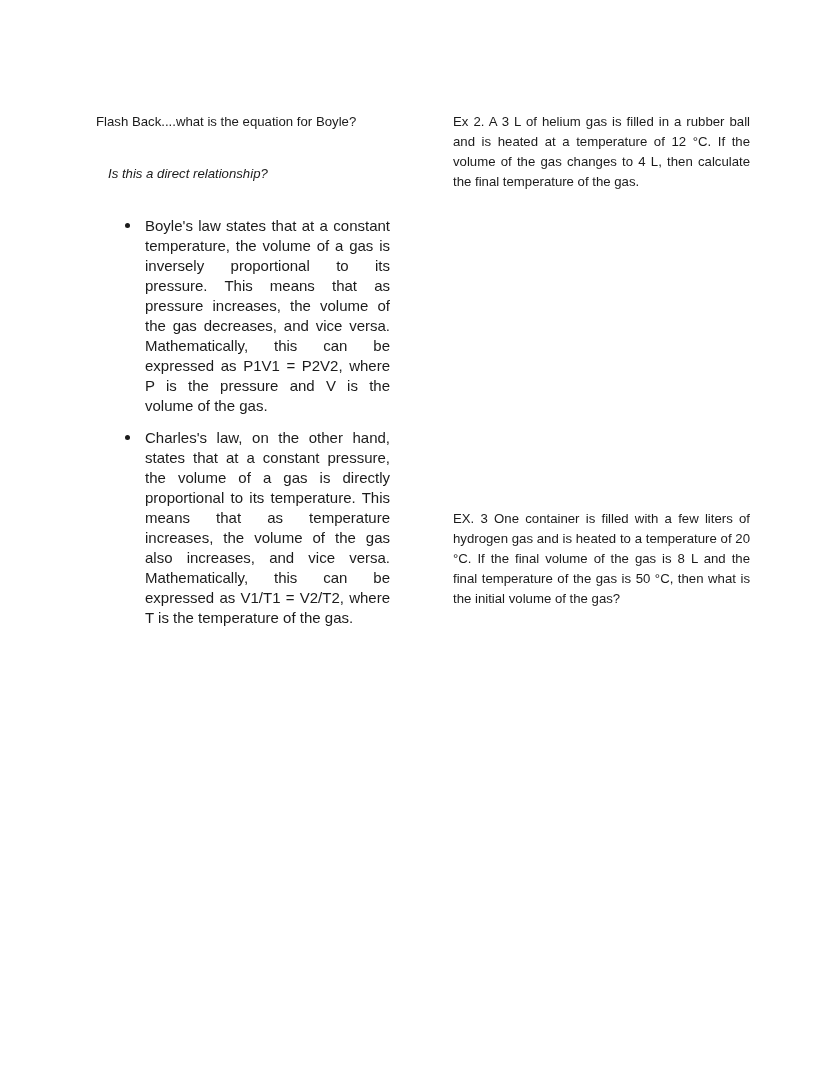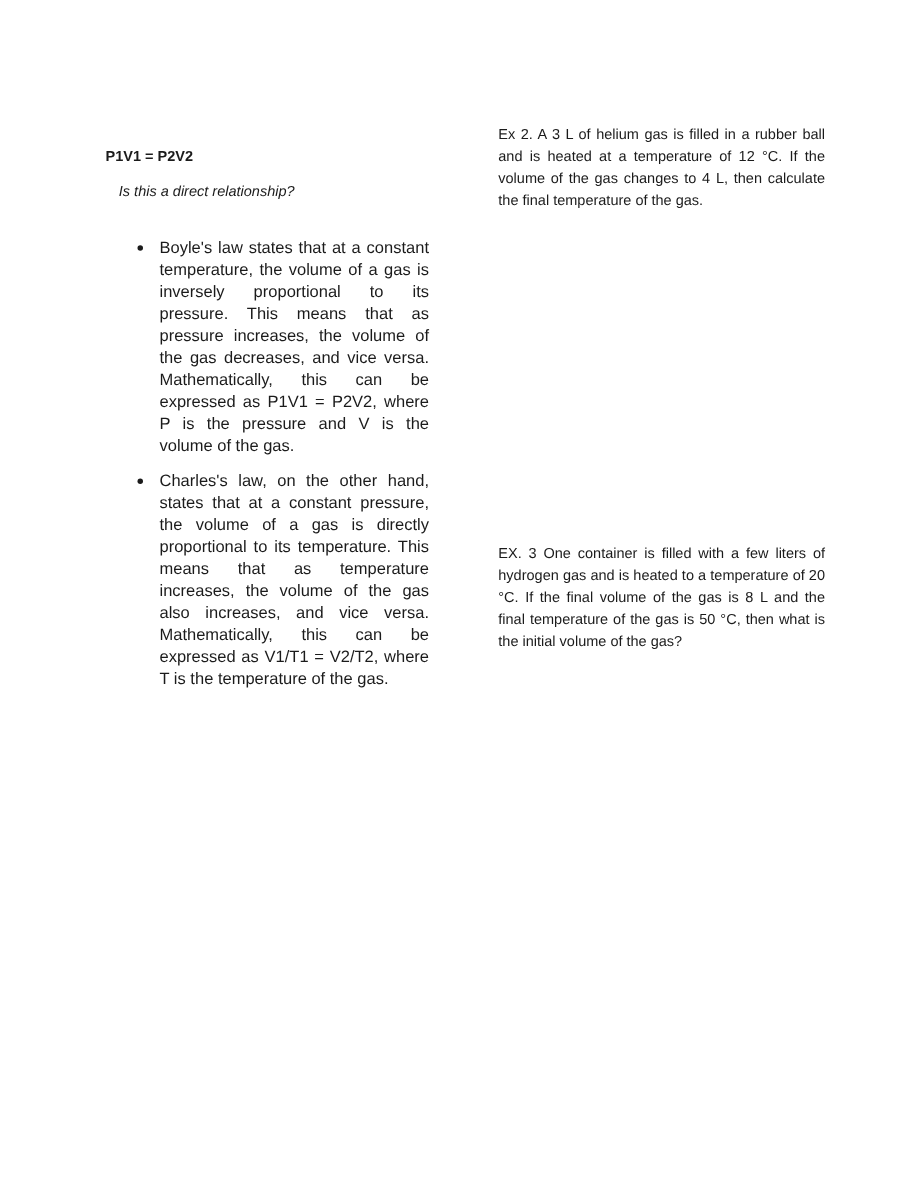--- a/index.html
+++ b/index.html
@@ -74,33 +74,33 @@
     left: 29px;
     top: 7px;
     width: 5px;
     height: 5px;
     border-radius: 50%;
     background: #1b1b1b;
   }
 
   .block-gap-ex1 { height: 20px; }
 
-  .ex3-offset { margin-top: 0; }
+  .ex3-offset { margin-top: 16px; }
 </style>
 </head>
 <body>
 
 <div class="page">
 
   <div class="column col-left">
 
+    <p class="para">Flash Back....what is the equation for Boyle?</p>
 
     <div class="spacer-line"></div>
 
-    <p class="formula">P1V1 = P2V2</p>
 
     <p class="subquestion">Is this a direct relationship?</p>
 
     <div class="spacer-line"></div>
 
     <ul class="bullet-list">
       <li class="bullet-item">
         <span class="bullet-dot"></span>
         <span>Boyle's law states that at a constant temperature, the volume of a gas is inversely proportional to its pressure. This means that as pressure increases, the volume of the gas decreases, and vice versa. Mathematically, this can be expressed as P1V1 = P2V2, where P is the pressure and V is the volume of the gas.</span>
       </li>

